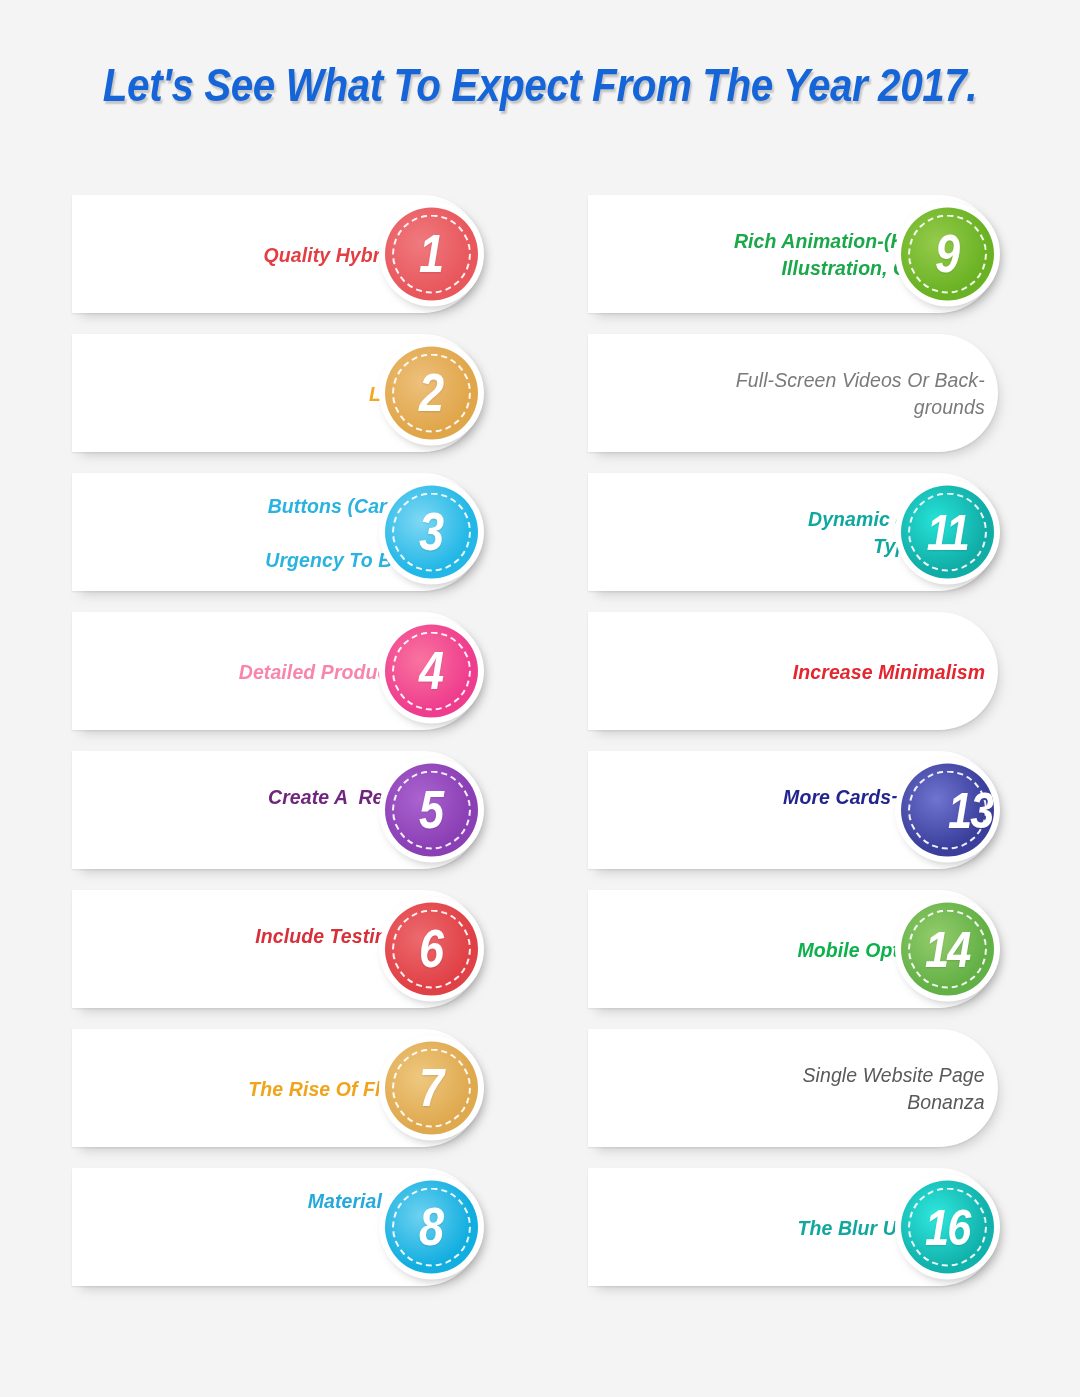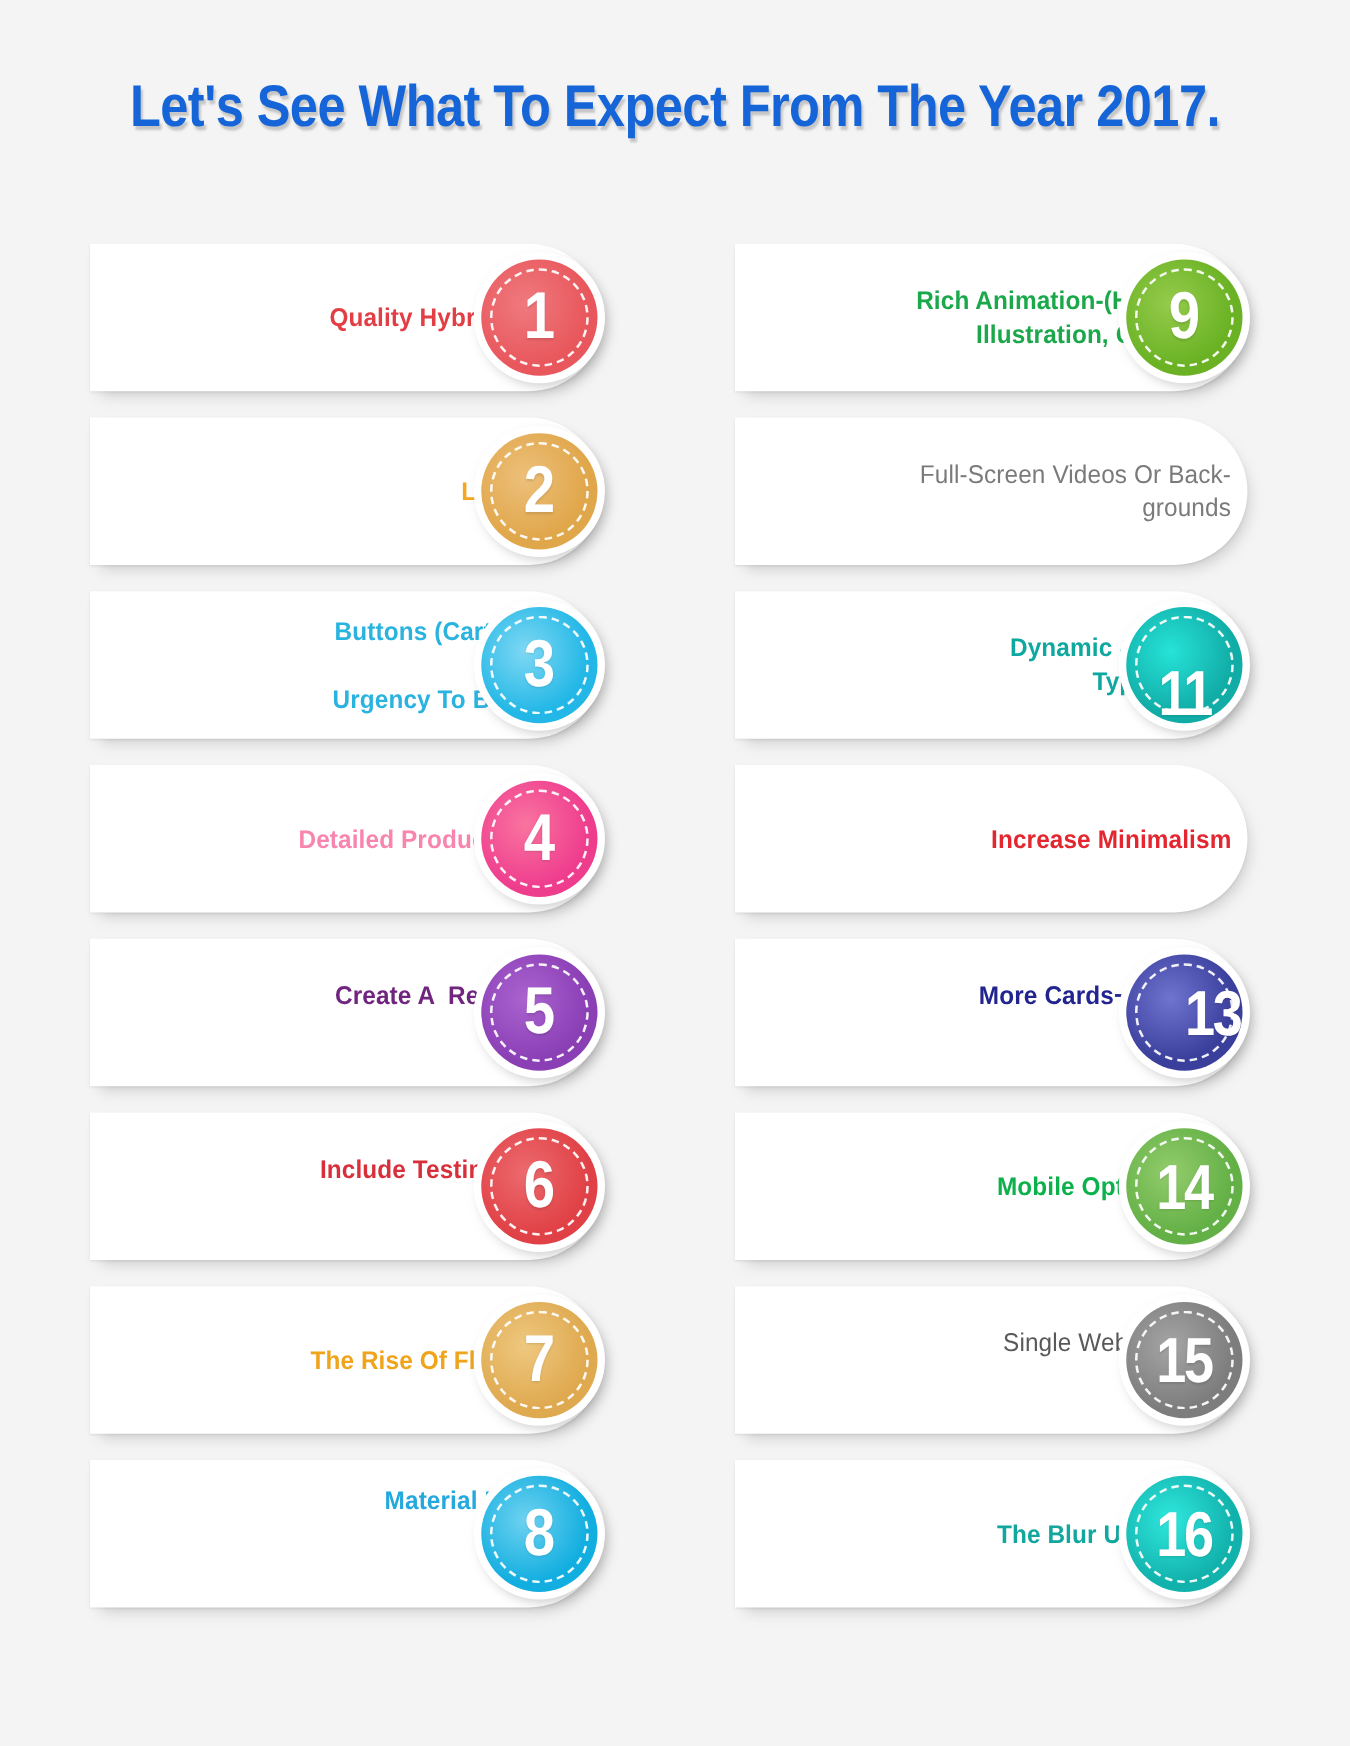--- a/index.html
+++ b/index.html
@@ -10,20 +10,21 @@
     background: #f4f4f4;
     font-family: "Liberation Sans", sans-serif;
     overflow: hidden;
   }
 
   #page {
     position: relative;
     width: 1080px;
     height: 1018px;
     background: #f4f4f4;
+    font-style: italic;
   }
 
   
   .title {
     position: absolute;
     left: 0;
     top: 56px;
     width: 1080px;
     text-align: center;
     font-family: "Liberation Sans Narrow", "Liberation Sans", sans-serif;
@@ -218,21 +219,21 @@
         </div>
       </div>
       <div class="card">
         <div class="card-label thin" style="color: rgb(122, 122, 122);">Full-Screen Videos Or Back-
 grounds</div>
       </div>
       <div class="card">
         <div class="card-label" style="color: rgb(15, 168, 160);">Dynamic &amp; Correct
 Typography</div>
         <div class="badge-wrap">
-          <div class="badge" style="background: radial-gradient(circle at 38% 38%, rgb(38, 227, 216) 0%, rgb(17, 172, 166) 62%, rgb(17, 172, 166) 100%); align-items: flex-end;">
+          <div class="badge" style="background: radial-gradient(circle at 38% 38%, rgb(38, 227, 216) 0%, rgb(17, 172, 166) 62%, rgb(17, 172, 166) 100%);">
             <span class="badge-num two-digit">11</span>
           </div>
         </div>
       </div>
       <div class="card">
         <div class="card-label" style="color: rgb(227, 38, 47);">Increase Minimalism</div>
       </div>
       <div class="card">
         <div class="card-label" style="color: rgb(34, 37, 143);">More Cards−Interface Design</div>
         <div class="badge-wrap">
@@ -244,25 +245,20 @@
       <div class="card">
         <div class="card-label" style="color: rgb(12, 177, 76);">Mobile Optimization</div>
         <div class="badge-wrap">
           <div class="badge" style="background: radial-gradient(circle at 38% 38%, rgb(147, 204, 108) 0%, rgb(99, 176, 70) 62%, rgb(99, 176, 70) 100%); text-align: right;">
             <span class="badge-num two-digit">14</span>
           </div>
         </div>
       </div>
       <div class="card">
         <div class="card-label thin" style="color: rgb(89, 89, 89);">Single Website Page Bonanza</div>
-        <div class="badge-wrap">
-          <div class="badge" style="background: radial-gradient(circle at 38% 38%, rgb(165, 165, 165) 0%, rgb(125, 125, 125) 62%, rgb(125, 125, 125) 100%);">
-            <span class="badge-num two-digit">15</span>
-          </div>
-        </div>
       </div>
       <div class="card">
         <div class="card-label" style="color: rgb(17, 167, 158);">The Blur Up Method</div>
         <div class="badge-wrap">
           <div class="badge" style="background: radial-gradient(circle at 38% 38%, rgb(47, 232, 222) 0%, rgb(18, 178, 172) 62%, rgb(18, 178, 172) 100%);">
             <span class="badge-num two-digit">16</span>
           </div>
         </div>
       </div>
     </div>

